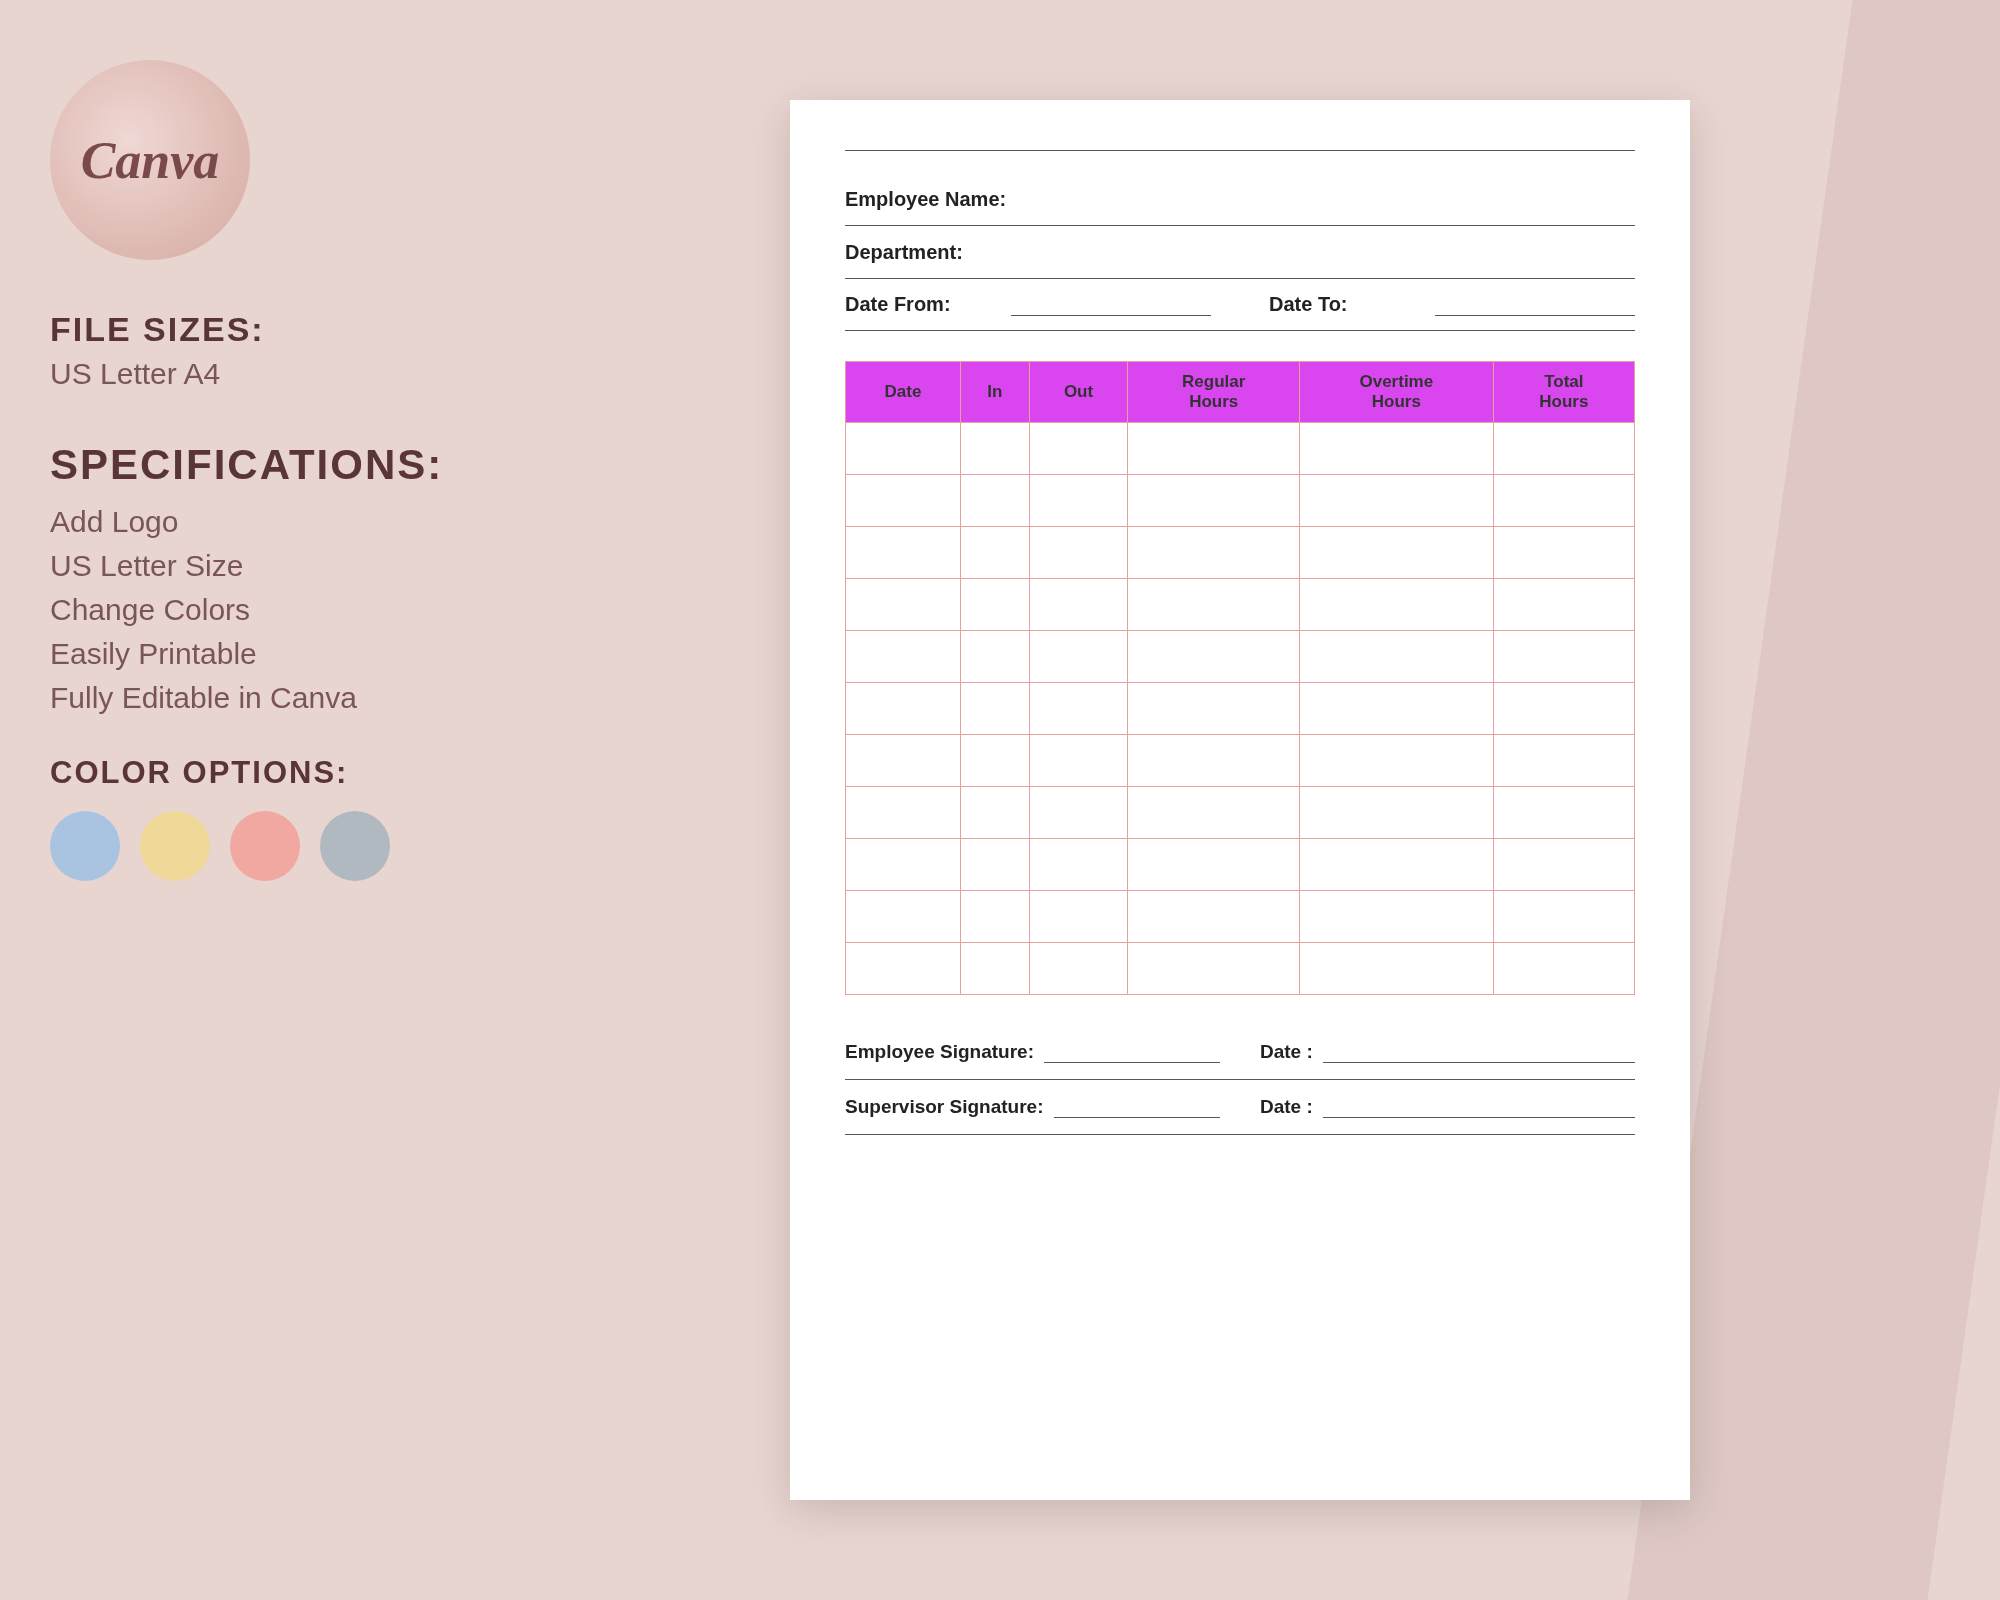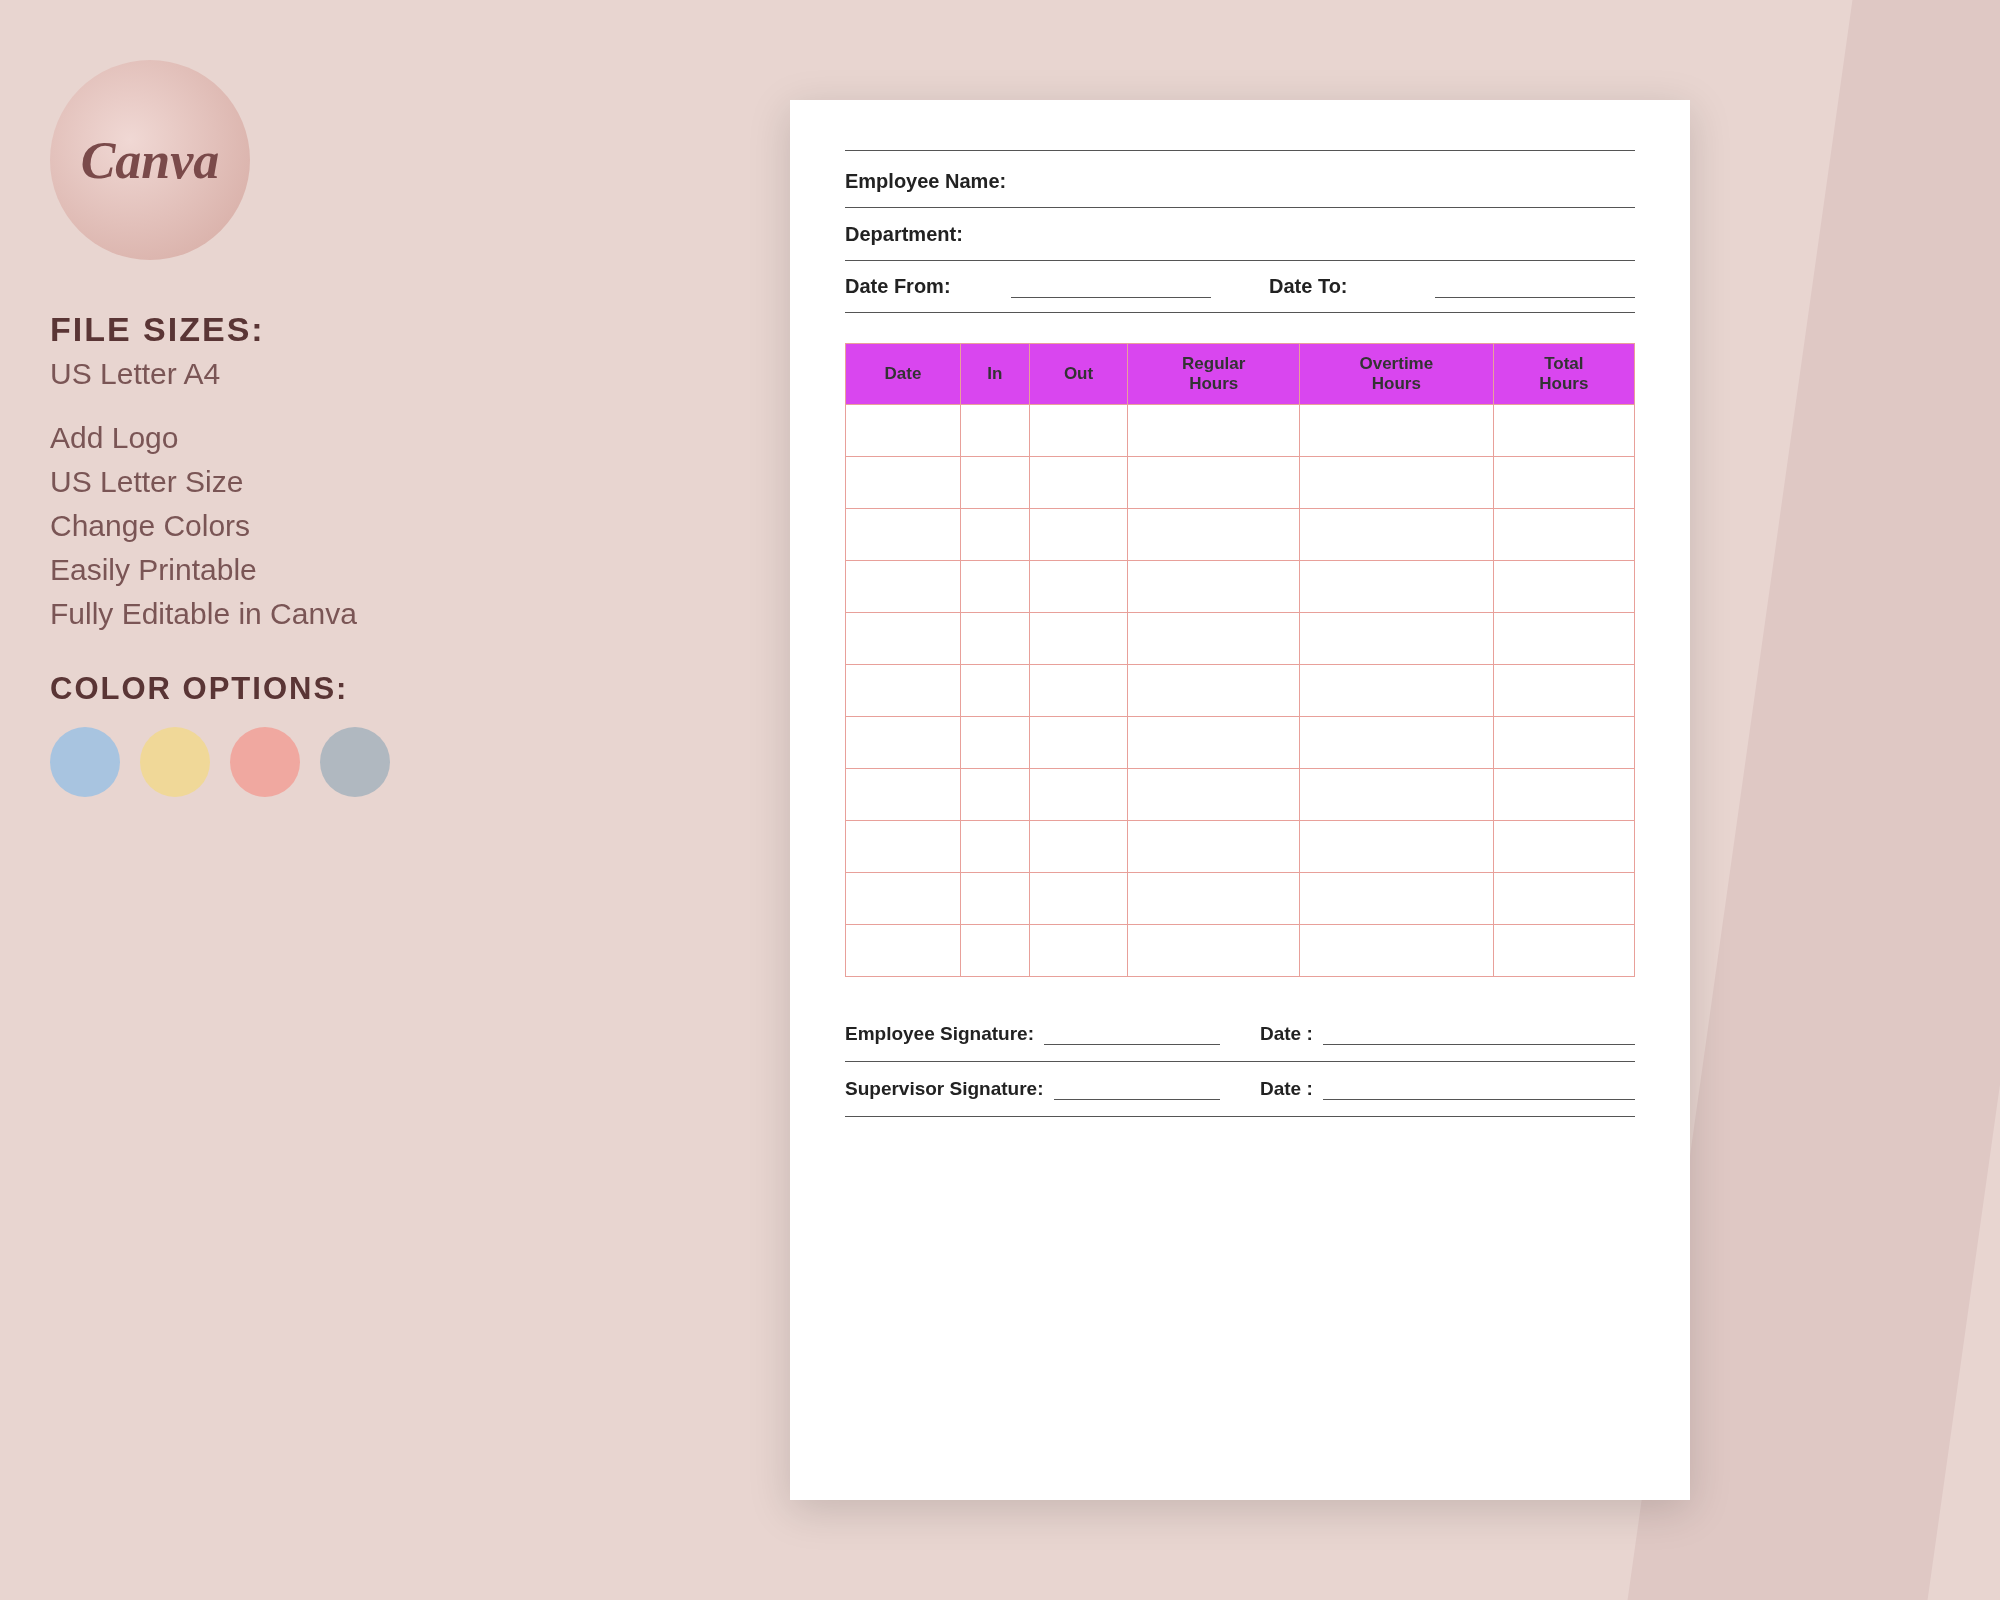--- a/index.html
+++ b/index.html
@@ -154,21 +154,21 @@
       font-size: 64px;
       text-align: center;
       color: #111;
       font-weight: 400;
       margin-bottom: 40px;
       letter-spacing: 2px;
     }
 
     .form-section {
       border-top: 1.5px solid #555;
-      padding-top: 4px;
+      padding-top: 22px;
       margin-bottom: 0;
     }
 
     .form-row {
       display: flex;
       flex-direction: row;
       align-items: flex-end;
       border-bottom: 1.5px solid #555;
       padding: 14px 0;
     }
@@ -269,20 +269,21 @@
 
   <div class="left-panel">
 
     <div class="canva-logo-circle">
       <span class="canva-logo-text">Canva</span>
     </div>
 
     <div class="section-title">FILE SIZES:</div>
     <div class="section-subtitle">US Letter   A4</div>
 
+    <div class="specs-title">SPECIFICATIONS:</div>
 
     <div class="spec-item">Add Logo</div>
     <div class="spec-item">US Letter Size</div>
     <div class="spec-item">Change Colors</div>
     <div class="spec-item">Easily Printable</div>
     <div class="spec-item">Fully Editable in Canva</div>
 
     <div class="color-options-title">COLOR OPTIONS:</div>
     <div class="color-circles">
       <div class="color-circle" style="background-color: #a8c4e0;"></div>

